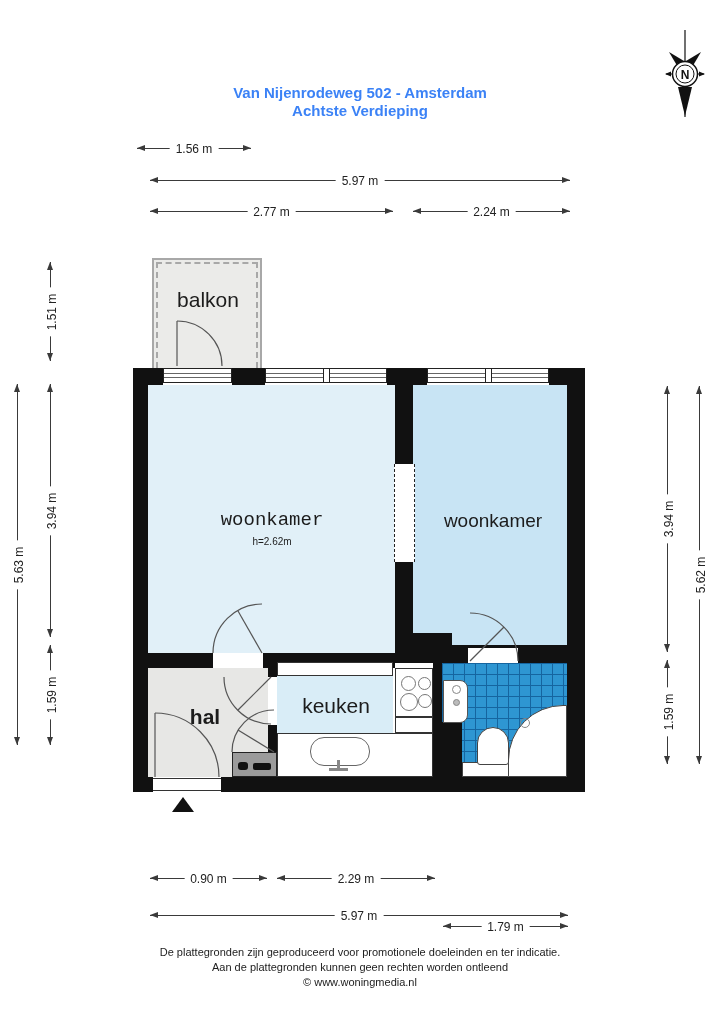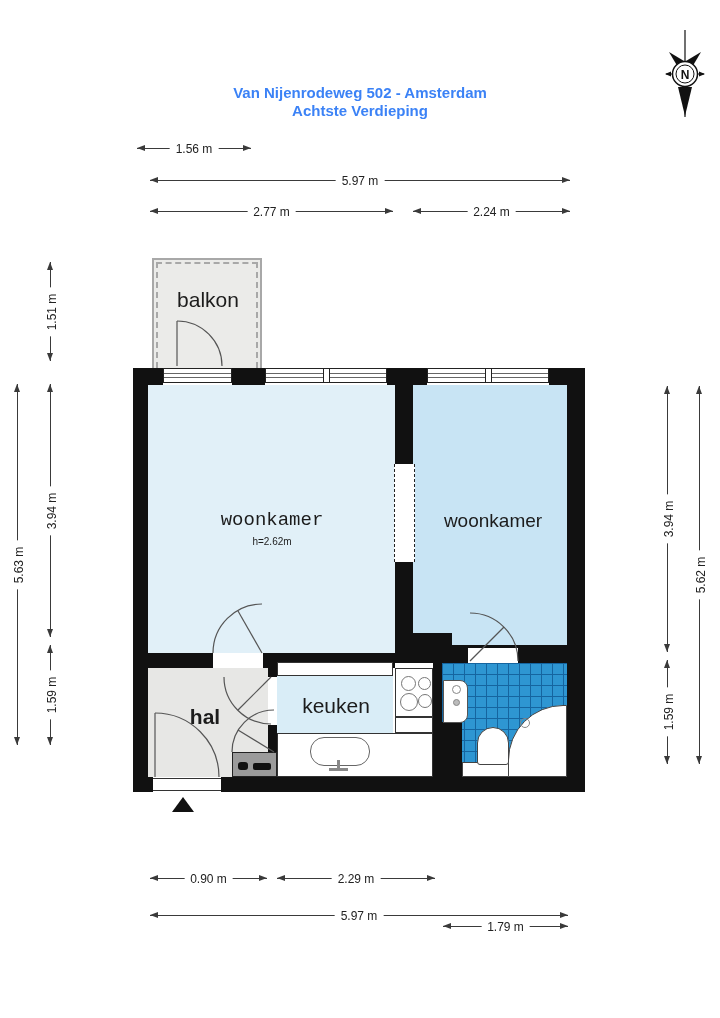--- a/index.html
+++ b/index.html
@@ -214,14 +214,19 @@
       <path d="M518,661 A48,48 0 0 0 470,613"></path>
     </g>
   </svg>
 
   <div class="roomlabel" style="left:272px;top:520px;font-family:Liberation Mono, monospace;">woonkamer</div>
   <div class="hnote" style="left:272px;top:541px;">h=2.62m</div>
   <div class="roomlabel" style="left:493px;top:521px;">woonkamer</div>
   <div class="roomlabel small" style="left:205px;top:717px;font-weight:bold;">hal</div>
   <div class="roomlabel small" style="left:336px;top:706px;">keuken</div>
 
+  <div class="footer" style="top:945px;">
+    <div>De plattegronden zijn geproduceerd voor promotionele doeleinden en ter indicatie.</div>
+    <div>Aan de plattegronden kunnen geen rechten worden ontleend</div>
+    <div>© www.woningmedia.nl</div>
+  </div>
 
 </div>
 
 </body></html>

